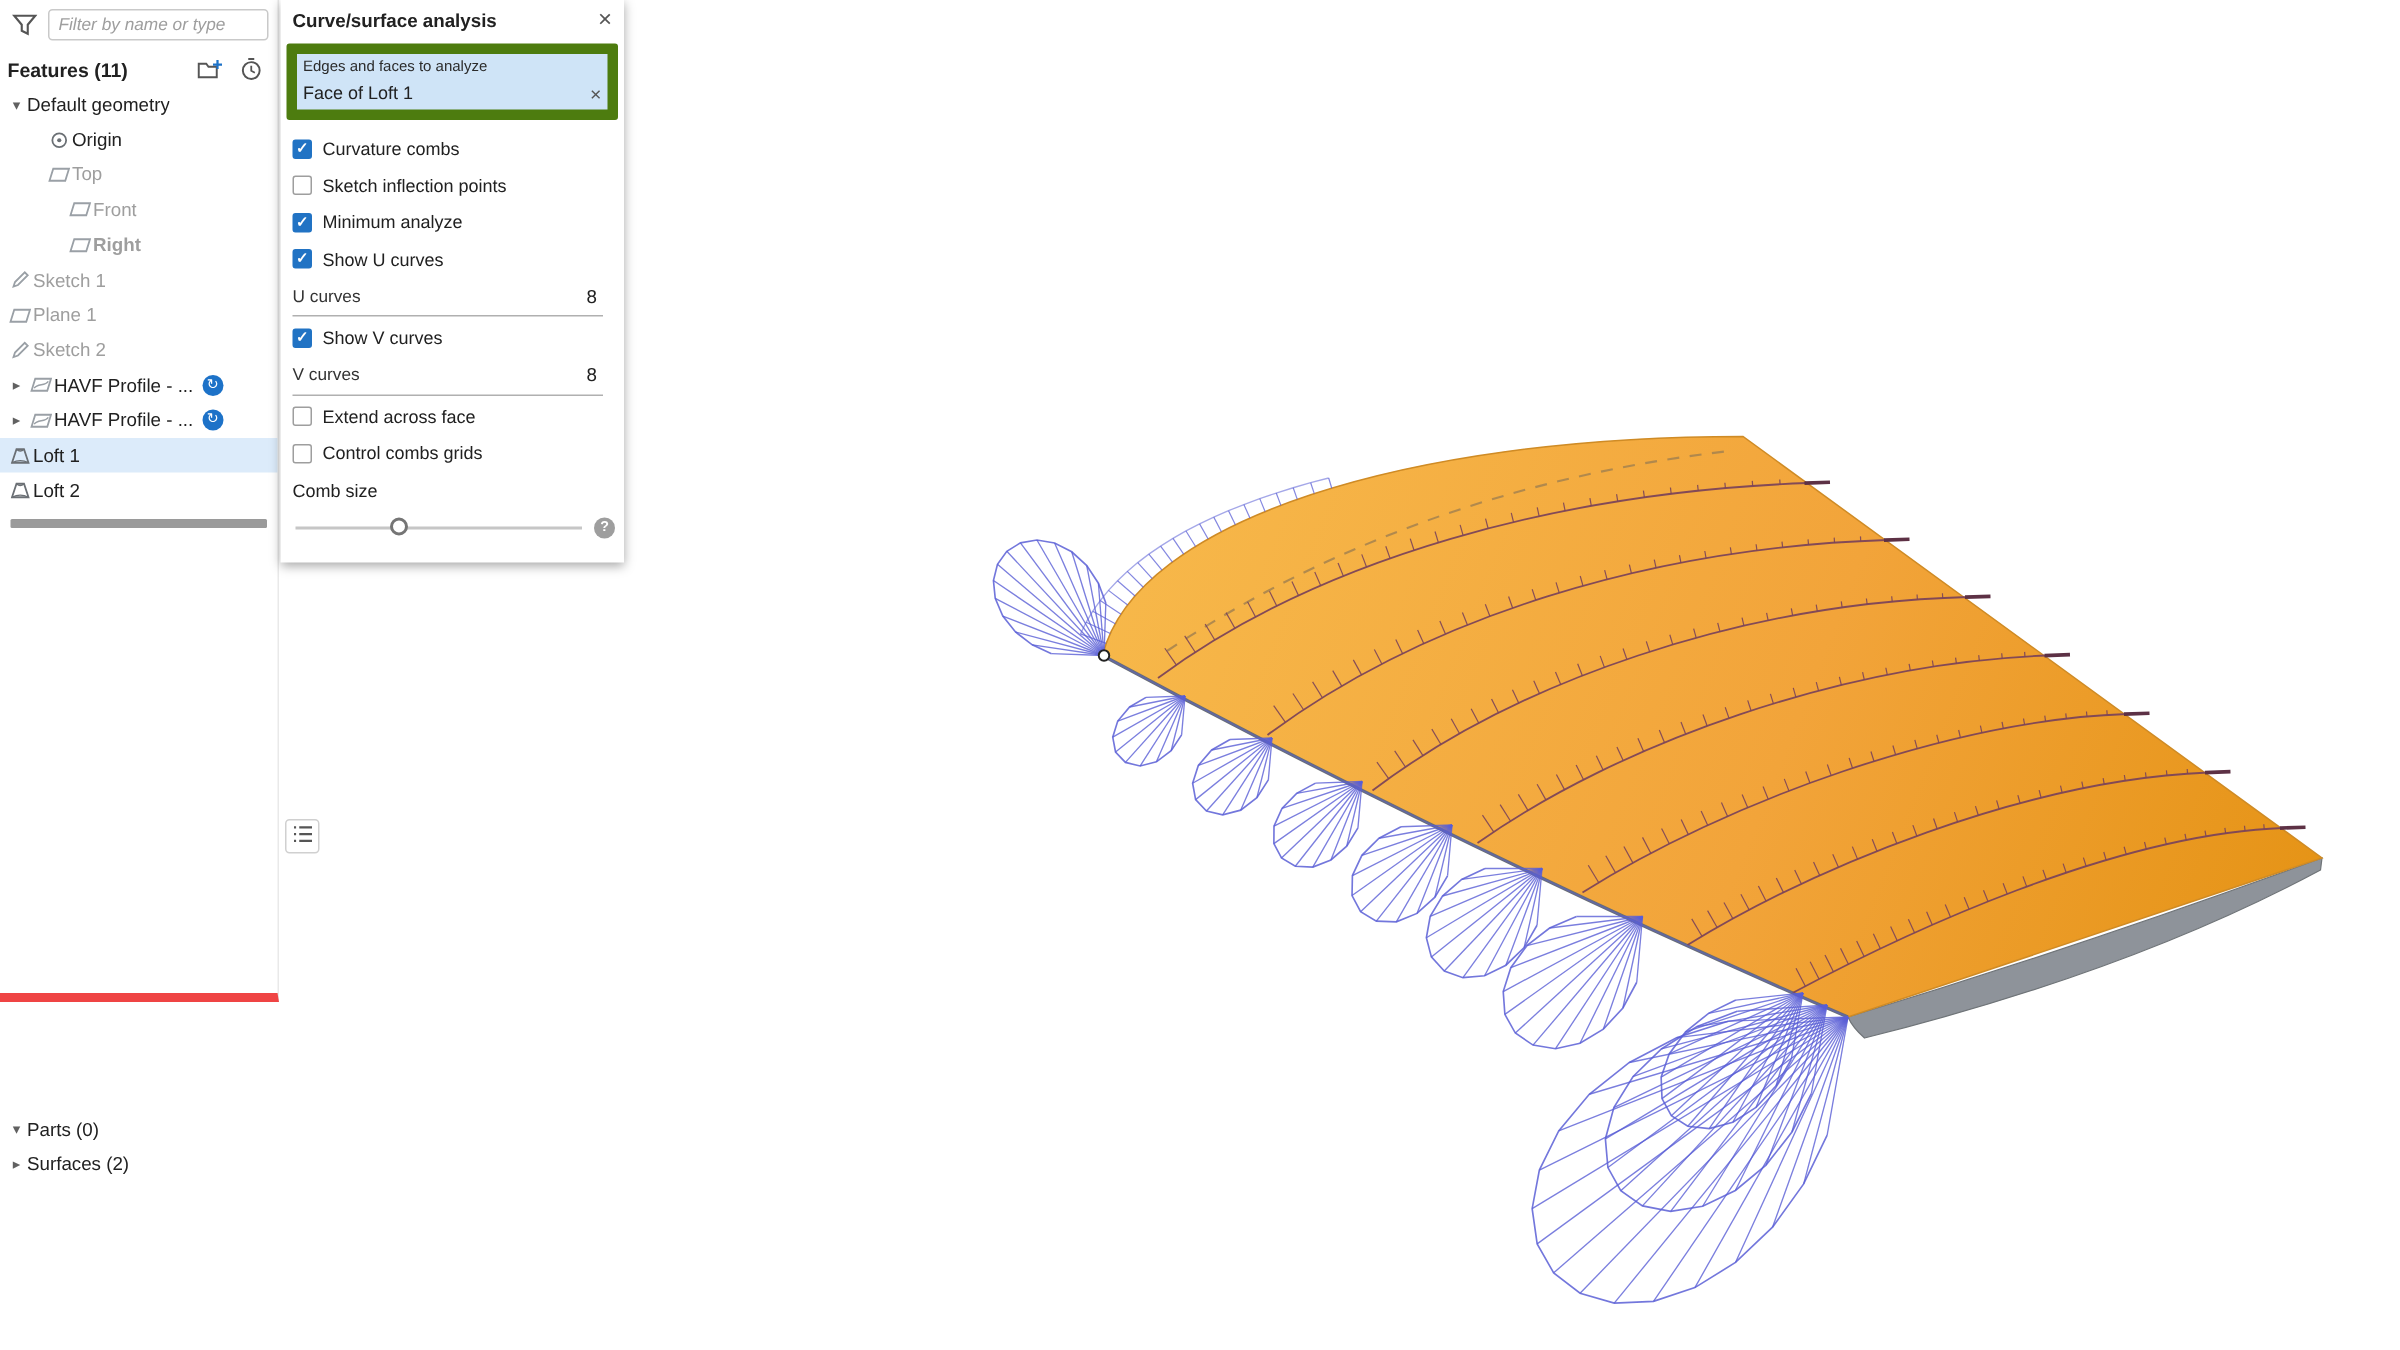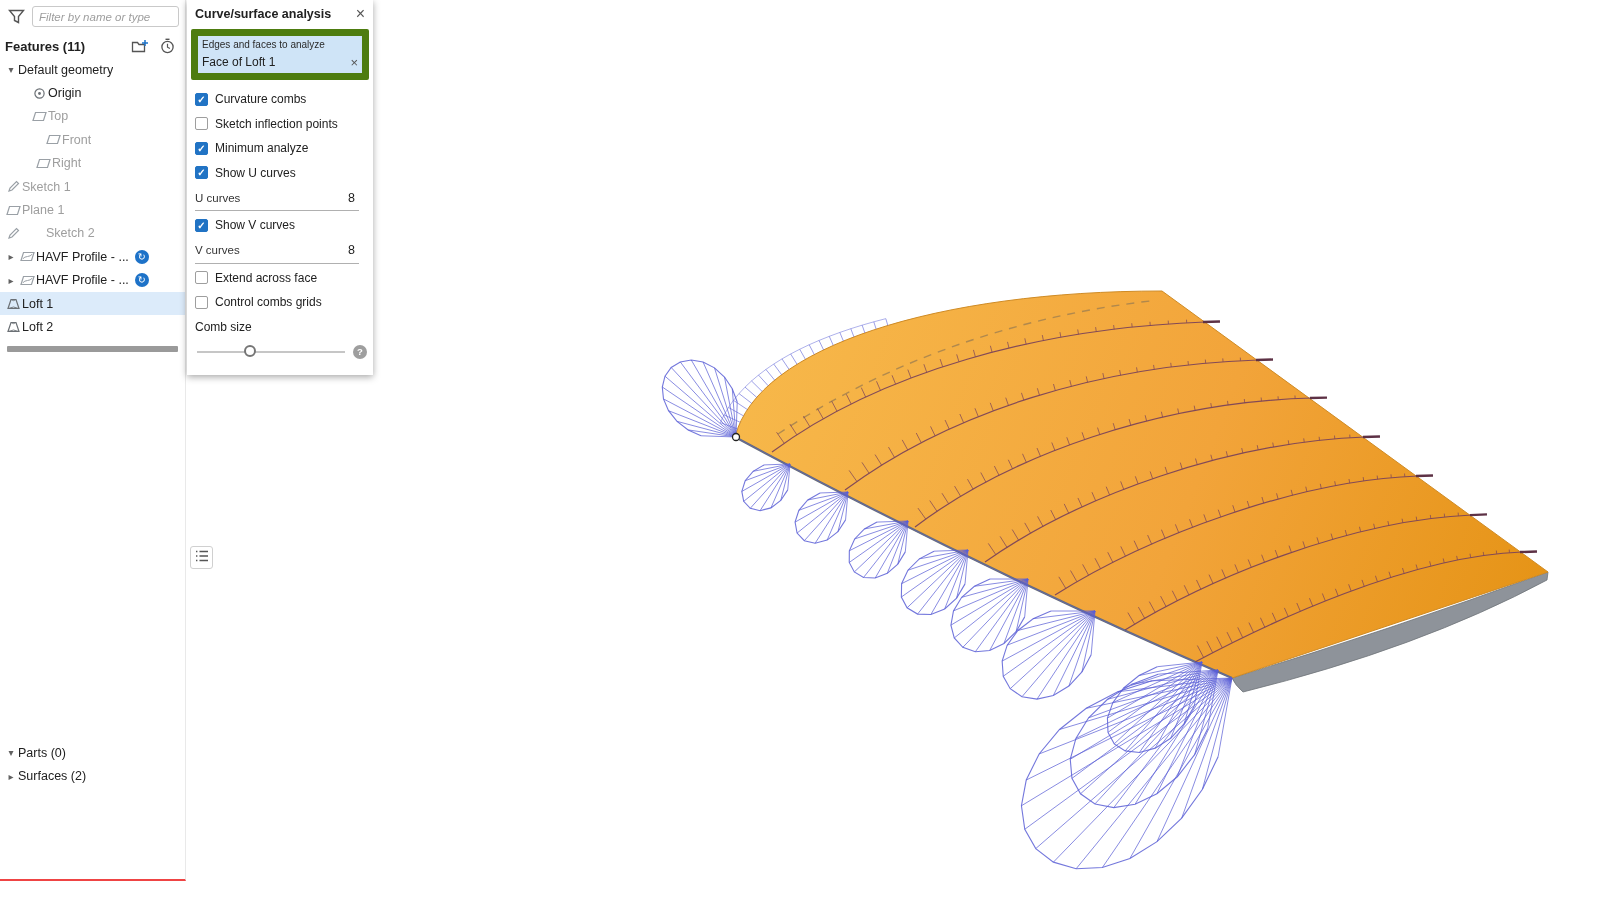--- a/index.html
+++ b/index.html
@@ -7,22 +7,22 @@
   body {
     width:1600px; height:900px; overflow:hidden; background:#ffffff;
     font-family:"Liberation Sans", sans-serif; color:#212121; position:relative;
   }
 
   
   #scene { position:absolute; left:0; top:0; width:1600px; height:900px; z-index:1; }
 
   
   #sidebar {
-    position:absolute; left:0; top:0; width:186px; height:881px; background:#fff;
-    border-right:1px solid #e9e9e9; border-bottom:2px solid #ef4444; z-index:2; font-size:12.5px;
+    position:absolute; left:0; top:0; width:186px; height:668px; background:#fff;
+    border-right:1px solid #e9e9e9; border-bottom:6px solid #ef4444; z-index:2; font-size:12.5px;
   }
   .filter-bar { display:flex; align-items:center; gap:7px; padding:6px 6px 4px 8px; }
   .filter-bar svg { display:block; }
   .filter-bar input {
     flex:1; min-width:0; height:21px; border:1px solid #c9c9c9; border-radius:3px;
     padding:0 6px; font:italic 11.5px "Liberation Sans", sans-serif; color:#444; outline:none;
   }
   .filter-bar input::placeholder { color:#9e9e9e; font-style:italic; }
 
   .features-header { display:flex; align-items:center; padding:7px 10px 4px 5px; }
@@ -45,21 +45,21 @@
 
   
   #tree-toggle {
     position:absolute; left:190px; top:546px; width:23px; height:23px; z-index:2;
     background:#fff; border:1px solid #d0d0d0; border-radius:3px;
     display:flex; align-items:center; justify-content:center; padding:0; cursor:pointer;
   }
 
   
   #dialog {
-    position:absolute; left:187px; top:0; width:186px; z-index:3; background:#fff;
+    position:absolute; left:187px; top:0; width:229px; z-index:3; background:#fff;
     box-shadow:0 2px 7px rgba(0,0,0,0.35); padding-bottom:12px; font-size:12px;
   }
   .dlg-header { display:flex; align-items:center; padding:6px 8px 5px 8px; }
   .dlg-title { font-weight:bold; font-size:12.5px; }
   .dlg-close { margin-left:auto; font-size:16px; line-height:1; color:#555; cursor:pointer; }
 
   .sel-box { margin:2px 4px 7px 4px; background:#cfe4f7; border:7px solid #4d7c0f; border-radius:2px; padding:3px 4px 4px 4px; }
   .sel-label { font-size:10px; color:#2b2b2b; margin-bottom:5px; }
   .sel-value-row { display:flex; align-items:center; font-size:12px; }
   .sel-clear { margin-left:auto; color:#555; font-size:13px; line-height:1; cursor:pointer; }
@@ -515,21 +515,21 @@
         <span class="tlabel">Top</span>
       </div>
       <div class="tree-row muted" style="padding-left: 44px;">
         <span class="ticon">
           <svg width="15" height="11" viewBox="0 0 15 11">
             <path d="M3.5 1.5 H14 L11.5 9.5 H1 Z" fill="none" stroke="#9aa0a6" stroke-width="1.2"></path>
           </svg>
         </span>
         <span class="tlabel">Front</span>
       </div>
-      <div class="tree-row muted" style="padding-left: 34px;">
+      <div class="tree-row muted" style="padding-left: 44px; font-weight: bold;">
         <span class="ticon">
           <svg width="15" height="11" viewBox="0 0 15 11">
             <path d="M3.5 1.5 H14 L11.5 9.5 H1 Z" fill="none" stroke="#9aa0a6" stroke-width="1.2"></path>
           </svg>
         </span>
         <span class="tlabel">Right</span>
       </div>
       <div class="tree-row muted" style="padding-left: 4px;">
         <span class="ticon">
           <svg width="13" height="13" viewBox="0 0 13 13">
@@ -539,21 +539,21 @@
         <span class="tlabel">Sketch 1</span>
       </div>
       <div class="tree-row muted" style="padding-left: 4px;">
         <span class="ticon">
           <svg width="15" height="11" viewBox="0 0 15 11">
             <path d="M3.5 1.5 H14 L11.5 9.5 H1 Z" fill="none" stroke="#9aa0a6" stroke-width="1.2"></path>
           </svg>
         </span>
         <span class="tlabel">Plane 1</span>
       </div>
-      <div class="tree-row muted" style="padding-left: 4px; gap: 24px;">
+      <div class="tree-row muted" style="padding-left: 4px;">
         <span class="ticon">
           <svg width="13" height="13" viewBox="0 0 13 13">
             <path d="M2 11 L3 8 L9.5 1.5 L11.5 3.5 L5 10 Z" fill="none" stroke="#9aa0a6" stroke-width="1.2"></path>
           </svg>
         </span>
         <span class="tlabel">Sketch 2</span>
       </div>
       <div class="tree-row" style="padding-left: 4px;">
         <span class="twisty">▸</span>
         <span class="ticon">

